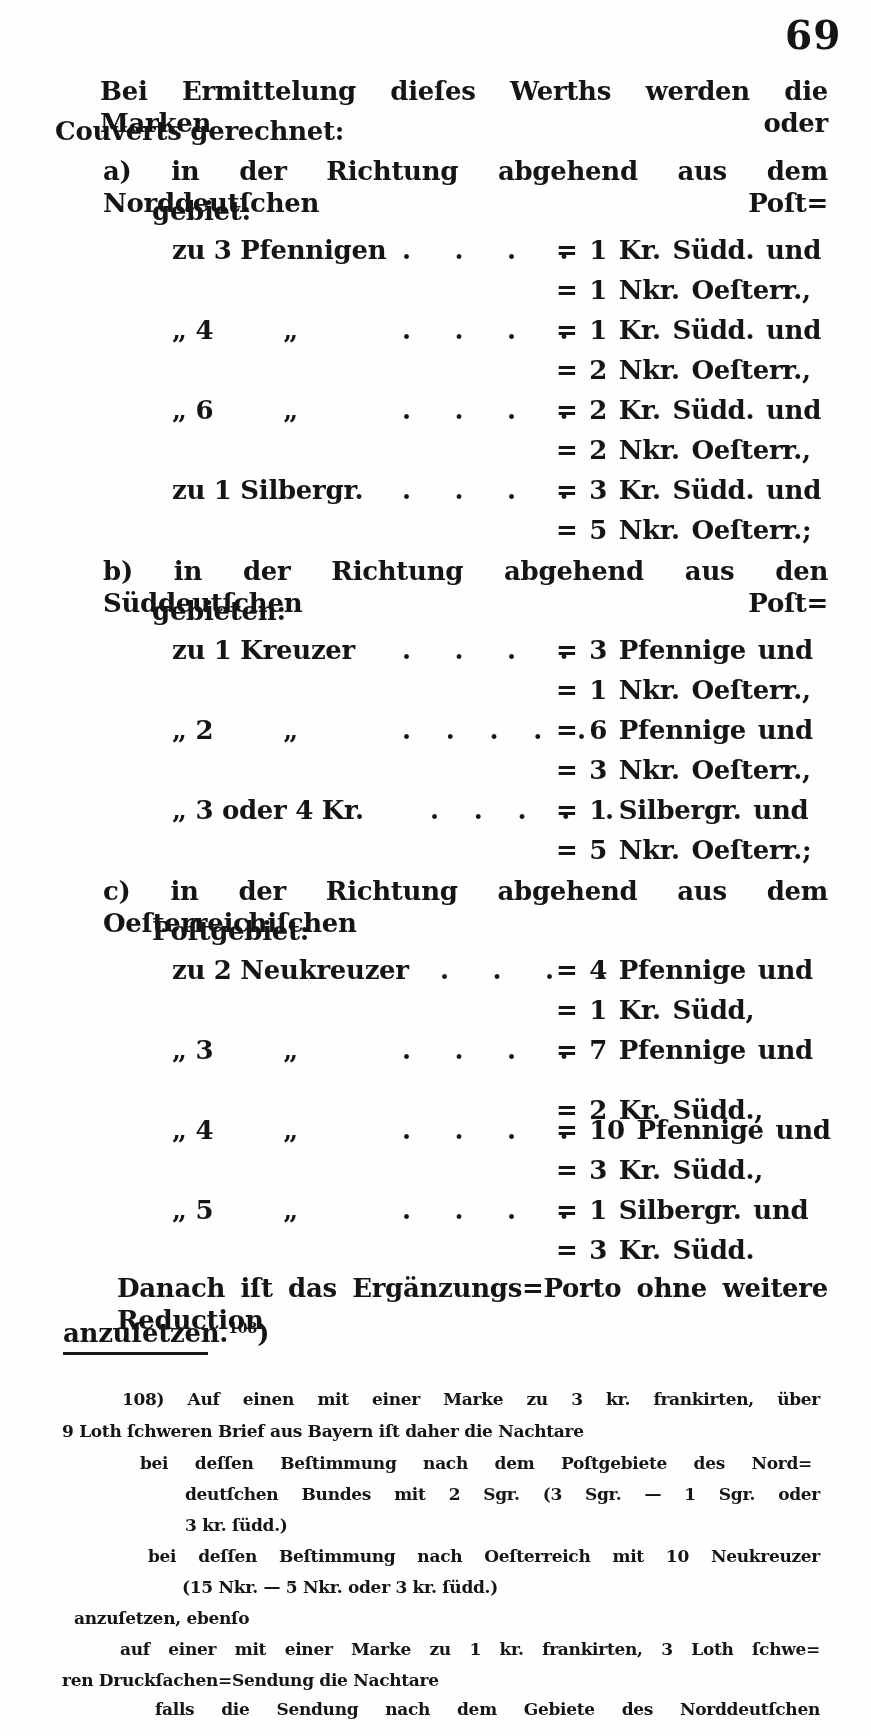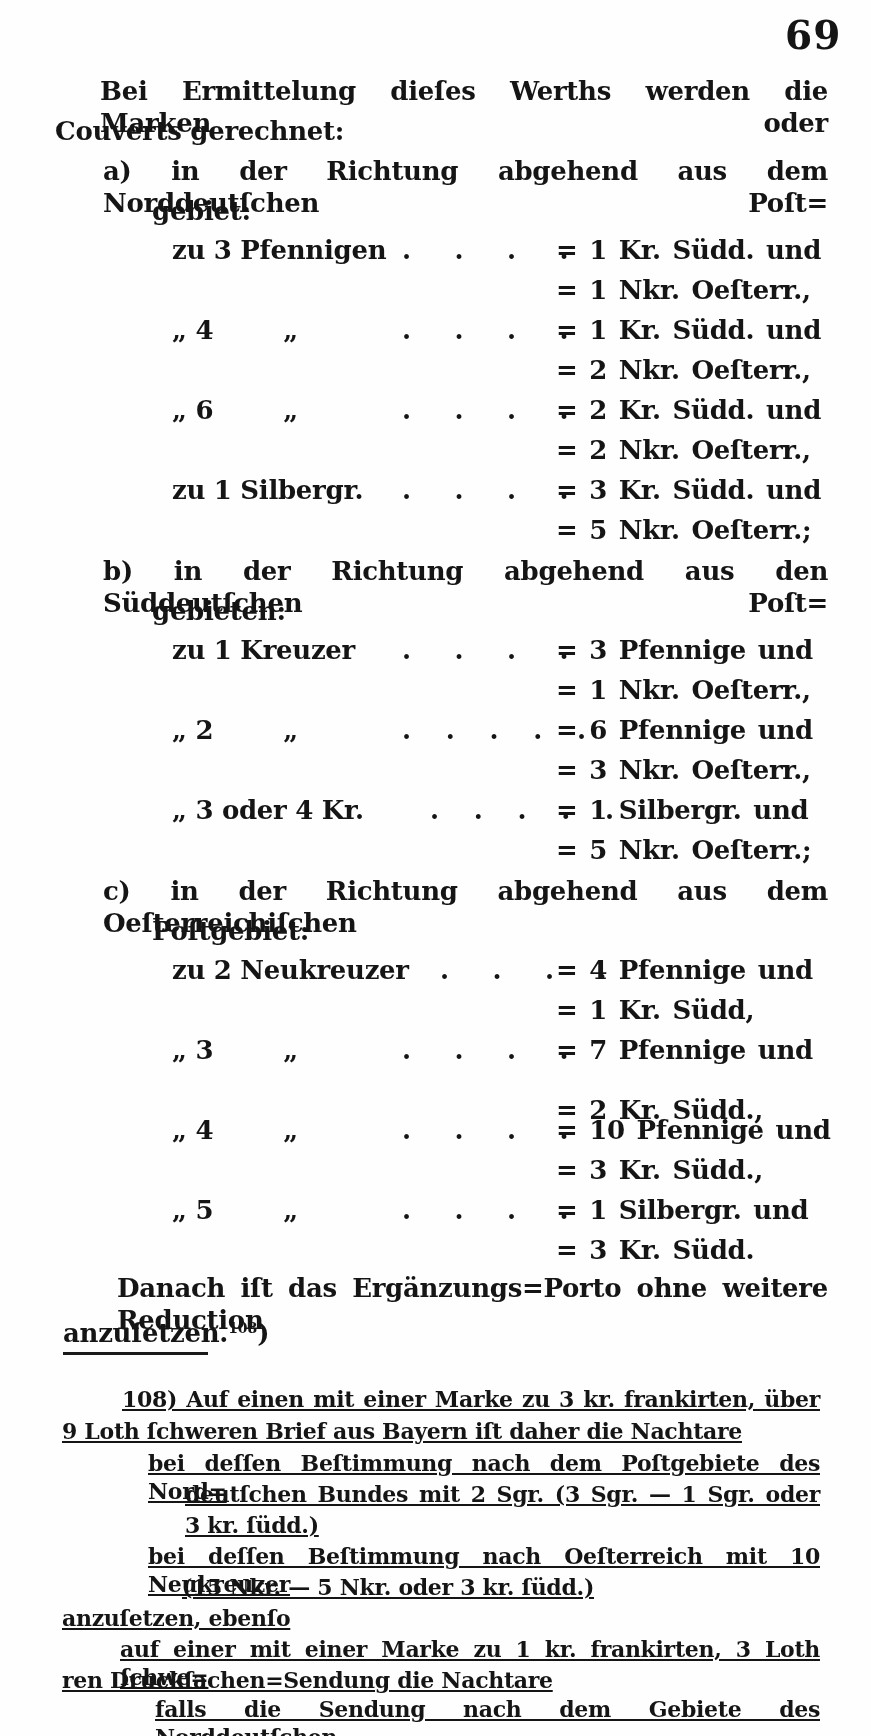--- a/index.html
+++ b/index.html
@@ -13,21 +13,21 @@
     overflow:hidden;
     letter-spacing:-0.3px;
   }
   .ln{position:absolute;font-size:26px;line-height:32px;white-space:pre;}
   .just{text-align:justify;text-align-last:justify;white-space:normal;word-spacing:2px;}
   .row{position:absolute;left:0;top:0;width:797px;height:36px;font-size:26px;}
   .lab{position:absolute;left:172px;white-space:pre;}
   .dots{position:absolute;left:402px;white-space:pre;}
   .val{position:absolute;left:556px;white-space:pre;word-spacing:3px;}
   .pgnum{position:absolute;font-size:39px;letter-spacing:1px;}
-  .fn{position:absolute;font-size:22px;line-height:28px;white-space:pre;text-decoration:underline;}
+  .fn{position:absolute;font-size:17px;line-height:28px;white-space:pre;}
   .fn.just{white-space:normal;word-spacing:1px;}
   .rule{position:absolute;background:#1a1a1a;}
   sup.ref{font-size:14px;vertical-align:9px;letter-spacing:0;}
 </style>
 </head>
 <body>
 
 <div class="page">
 
   <div class="pgnum" style="left:785px;top:12px;">69</div>
@@ -135,23 +135,23 @@
     <span class="val">= 3 Kr. Südd.</span>
   </div>
 
   <div class="ln just" style="left:117px;top:1272px;width:711px;">Danach iſt das Ergänzungs=Porto ohne weitere Reduction</div>
   <div class="ln" style="left:63px;top:1312px;"><span>anzuſetzen.</span><sup class="ref">108</sup><span>)</span></div>
 
   <div class="rule" style="left:63px;top:1352px;width:145px;height:3px;"></div>
 
   <div class="fn just" style="left:122px;top:1385px;width:698px;">108) Auf einen mit einer Marke zu 3 kr. frankirten, über</div>
   <div class="fn" style="left:62px;top:1417px;">9 Loth ſchweren Brief aus Bayern iſt daher die Nachtare</div>
-  <div class="fn just" style="left:148px;top:1449px;width:672px;">bei deſſen Beſtimmung nach dem Poſtgebiete des Nord=</div>
+  <div class="fn just" style="left:140px;top:1449px;width:672px;">bei deſſen Beſtimmung nach dem Poſtgebiete des Nord=</div>
   <div class="fn just" style="left:185px;top:1480px;width:635px;">deutſchen Bundes mit 2 Sgr. (3 Sgr. — 1 Sgr. oder</div>
   <div class="fn" style="left:185px;top:1511px;">3 kr. ſüdd.)</div>
   <div class="fn just" style="left:148px;top:1542px;width:672px;">bei deſſen Beſtimmung nach Oeſterreich mit 10 Neukreuzer</div>
   <div class="fn" style="left:182px;top:1573px;">(15 Nkr. — 5 Nkr. oder 3 kr. ſüdd.)</div>
-  <div class="fn" style="left:62px;top:1604px;">anzuſetzen, ebenſo</div>
+  <div class="fn" style="left:74px;top:1604px;">anzuſetzen, ebenſo</div>
   <div class="fn just" style="left:120px;top:1635px;width:700px;">auf einer mit einer Marke zu 1 kr. frankirten, 3 Loth ſchwe=</div>
   <div class="fn" style="left:62px;top:1666px;">ren Druckſachen=Sendung die Nachtare</div>
   <div class="fn just" style="left:155px;top:1695px;width:665px;">falls die Sendung nach dem Gebiete des Norddeutſchen</div>
 
 </div>
 
 </body></html>

